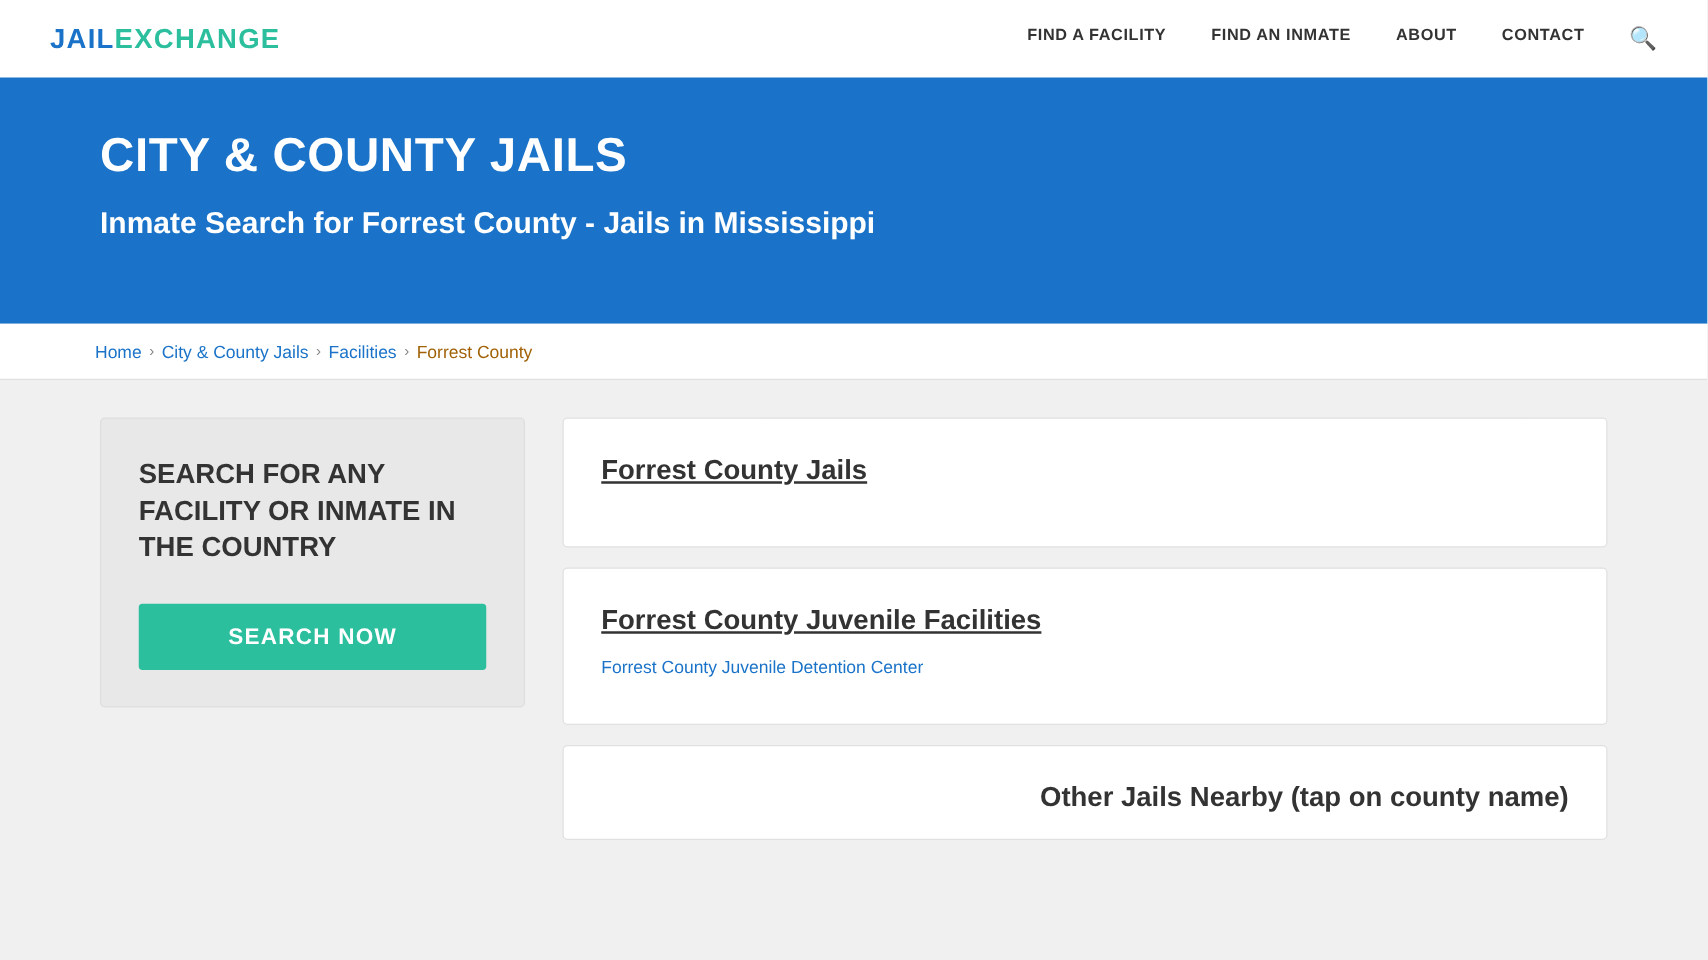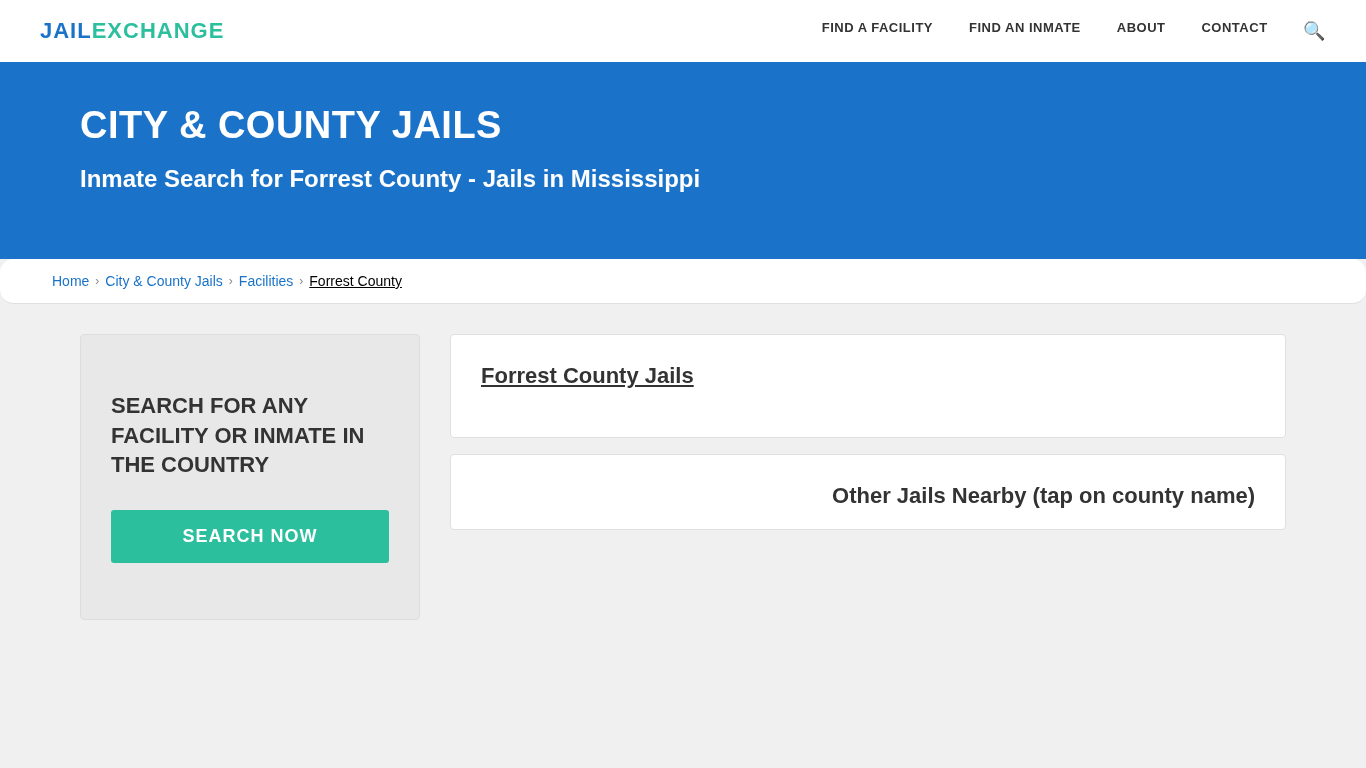--- a/index.html
+++ b/index.html
@@ -76,58 +76,56 @@
     .hero-desc {
       font-size: 14px;
       line-height: 1.6;
       max-width: 900px;
       color: rgba(255,255,255,0.95);
     }
 
     
     .breadcrumb-bar {
       background: #fff;
-      padding: 14px 52px;
+      padding: 14px 76px;
       display: flex;
       align-items: center;
       gap: 6px;
       font-size: 14px;
       border-bottom: 1px solid #e0e0e0;
-      border-radius: 14px;
     }
     .breadcrumb-link {
       color: #1a73c8;
       text-decoration: none;
       cursor: pointer;
     }
     .breadcrumb-separator {
       color: #888;
       font-size: 12px;
     }
     .breadcrumb-current {
-      color: #000000;
-      text-decoration: underline;
+      color: #a16207;
     }
 
     
     .main-content {
       padding: 30px 80px 40px 80px;
       display: flex;
       gap: 30px;
       align-items: flex-start;
     }
 
     
     .left-panel {
       width: 340px;
       flex-shrink: 0;
       background: #e8e8e8;
       border: 1px solid #ddd;
       border-radius: 4px;
-      padding: 56px 30px;
+      padding: 29px 30px;
     }
     .left-panel-text {
       font-size: 22px;
       font-weight: 700;
       text-transform: uppercase;
       color: #333;
       line-height: 1.35;
       margin-bottom: 30px;
     }
     .search-btn {
@@ -226,19 +224,23 @@
     <p class="left-panel-text">SEARCH FOR ANY FACILITY OR INMATE IN THE COUNTRY</p>
     <button class="search-btn">SEARCH NOW</button>
   </div>
 
   <div class="right-panel">
 
     <div class="facility-card">
       <h3 class="facility-card-title">Forrest County Jails</h3>
     </div>
 
+    <div class="facility-card">
+      <h3 class="facility-card-title">Forrest County Juvenile Facilities</h3>
+      <a class="facility-link">Forrest County Juvenile Detention Center</a>
+    </div>
 
     <div class="other-card">
       <h3 class="other-card-title">Other Jails Nearby (tap on county name)</h3>
     </div>
 
   </div>
 </div>
 
 </body></html>

